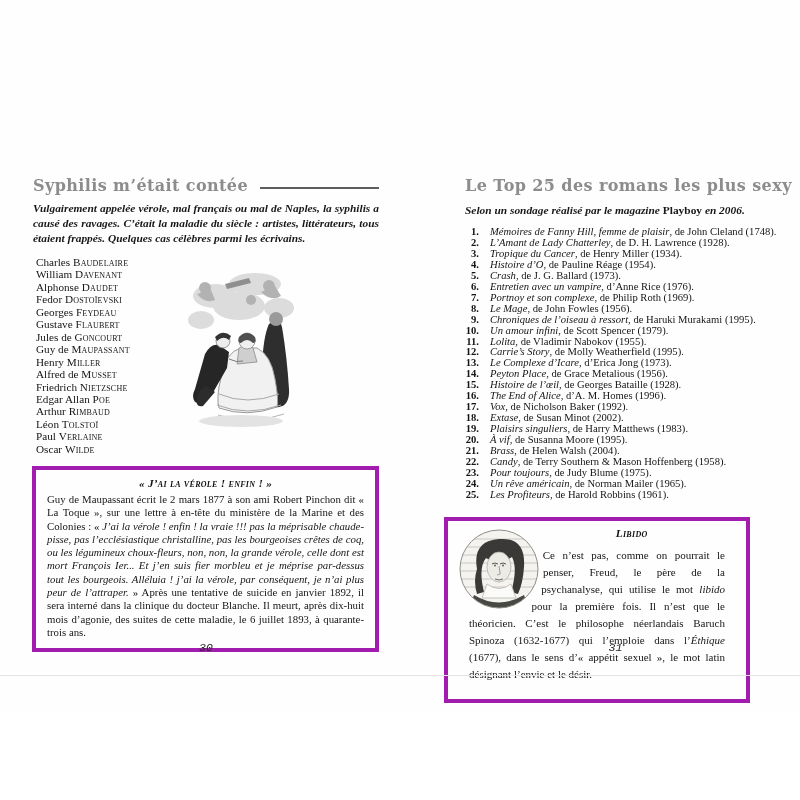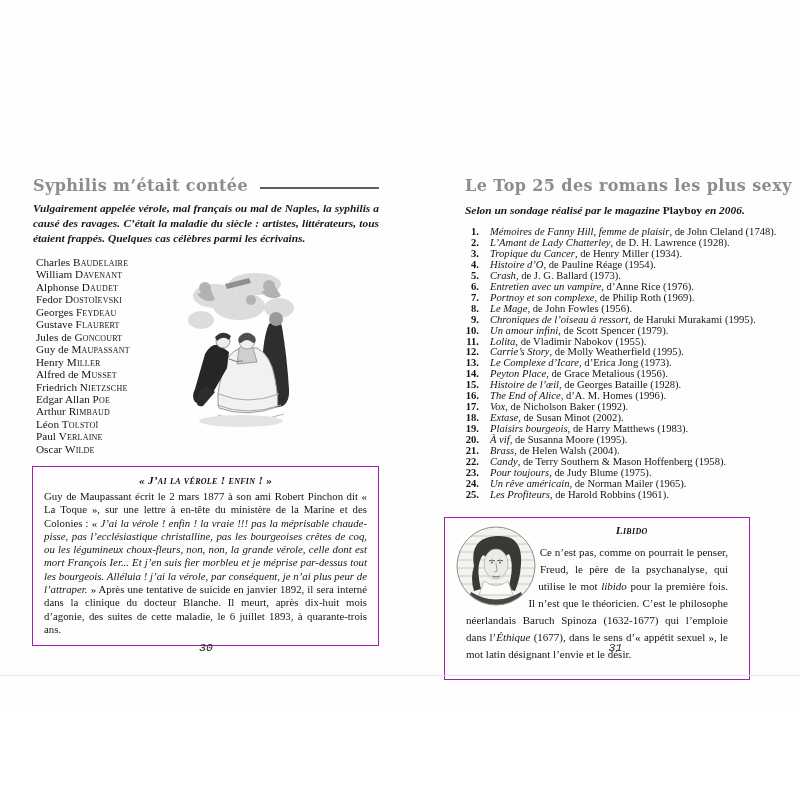--- a/index.html
+++ b/index.html
@@ -15,21 +15,21 @@
   }
   .head-rule{flex:1;height:2px;background:#5e5e5e;margin-left:12px;margin-top:5px;}
   .intro{
     position:absolute;font-style:italic;font-weight:600;font-size:11.4px;
     line-height:1.33;text-align:justify;margin:0;color:#171717;
   }
   .authors{position:absolute;margin:0;padding:0;list-style:none;
     font-size:11.2px;line-height:12.45px;color:#141414;}
   .authors .sc{font-variant:small-caps;letter-spacing:.2px;margin-top:44px;}
   .engraving{position:absolute;}
-  .framed-box{position:absolute;border:1px solid #a21caf;box-sizing:border-box;background:#fefefe;}
+  .framed-box{position:absolute;border:4px solid #a21caf;box-sizing:border-box;background:#fefefe;}
   .box-title{
     text-align:center;font-style:italic;font-weight:bold;font-variant:small-caps;
     font-size:11.2px;margin:0 0 4px 0;letter-spacing:.3px;color:#111;
   }
   .box-text{font-size:10.8px;line-height:13.3px;text-align:justify;margin:0;color:#151515;}
   .it{font-style:italic;}
   .rm{font-style:normal;}
   .folio{position:absolute;text-align:center;font-style:italic;font-size:11.5px;color:#2a2a2a;font-family:Liberation Mono, monospace;}
   .novels{position:absolute;margin:0;padding:0;list-style:none;
     font-size:10.6px;line-height:10.95px;color:#141414;}
@@ -135,21 +135,21 @@
     <li><span class="num">9.</span><span class="t">Chroniques de l’oiseau à ressort</span><span>, de Haruki Murakami (1995).</span></li>
     <li><span class="num">10.</span><span class="t">Un amour infini</span><span>, de Scott Spencer (1979).</span></li>
     <li><span class="num">11.</span><span class="t">Lolita</span><span>, de Vladimir Nabokov (1955).</span></li>
     <li><span class="num">12.</span><span class="t">Carrie’s Story</span><span>, de Molly Weatherfield (1995).</span></li>
     <li><span class="num">13.</span><span class="t">Le Complexe d’Icare</span><span>, d’Erica Jong (1973).</span></li>
     <li><span class="num">14.</span><span class="t">Peyton Place</span><span>, de Grace Metalious (1956).</span></li>
     <li><span class="num">15.</span><span class="t">Histoire de l’œil</span><span>, de Georges Bataille (1928).</span></li>
     <li><span class="num">16.</span><span class="t">The End of Alice</span><span>, d’A. M. Homes (1996).</span></li>
     <li><span class="num">17.</span><span class="t">Vox</span><span>, de Nicholson Baker (1992).</span></li>
     <li><span class="num">18.</span><span class="t">Extase</span><span>, de Susan Minot (2002).</span></li>
-    <li><span class="num">19.</span><span class="t">Plaisirs bourgeois</span><span>, de Harry Matthews (1983).</span></li>
+    <li><span class="num">19.</span><span class="t">Plaisirs singuliers</span><span>, de Harry Matthews (1983).</span></li>
     <li><span class="num">20.</span><span class="t">À vif</span><span>, de Susanna Moore (1995).</span></li>
     <li><span class="num">21.</span><span class="t">Brass</span><span>, de Helen Walsh (2004).</span></li>
     <li><span class="num">22.</span><span class="t">Candy</span><span>, de Terry Southern &amp; Mason Hoffenberg (1958).</span></li>
     <li><span class="num">23.</span><span class="t">Pour toujours</span><span>, de Judy Blume (1975).</span></li>
     <li><span class="num">24.</span><span class="t">Un rêve américain</span><span>, de Norman Mailer (1965).</span></li>
     <li><span class="num">25.</span><span class="t">Les Profiteurs</span><span>, de Harold Robbins (1961).</span></li>
   </ol>
 
   <div class="framed-box" style="left:444px;top:517px;width:306px;padding:6px 13px 8px;">
     <div class="portrait">

